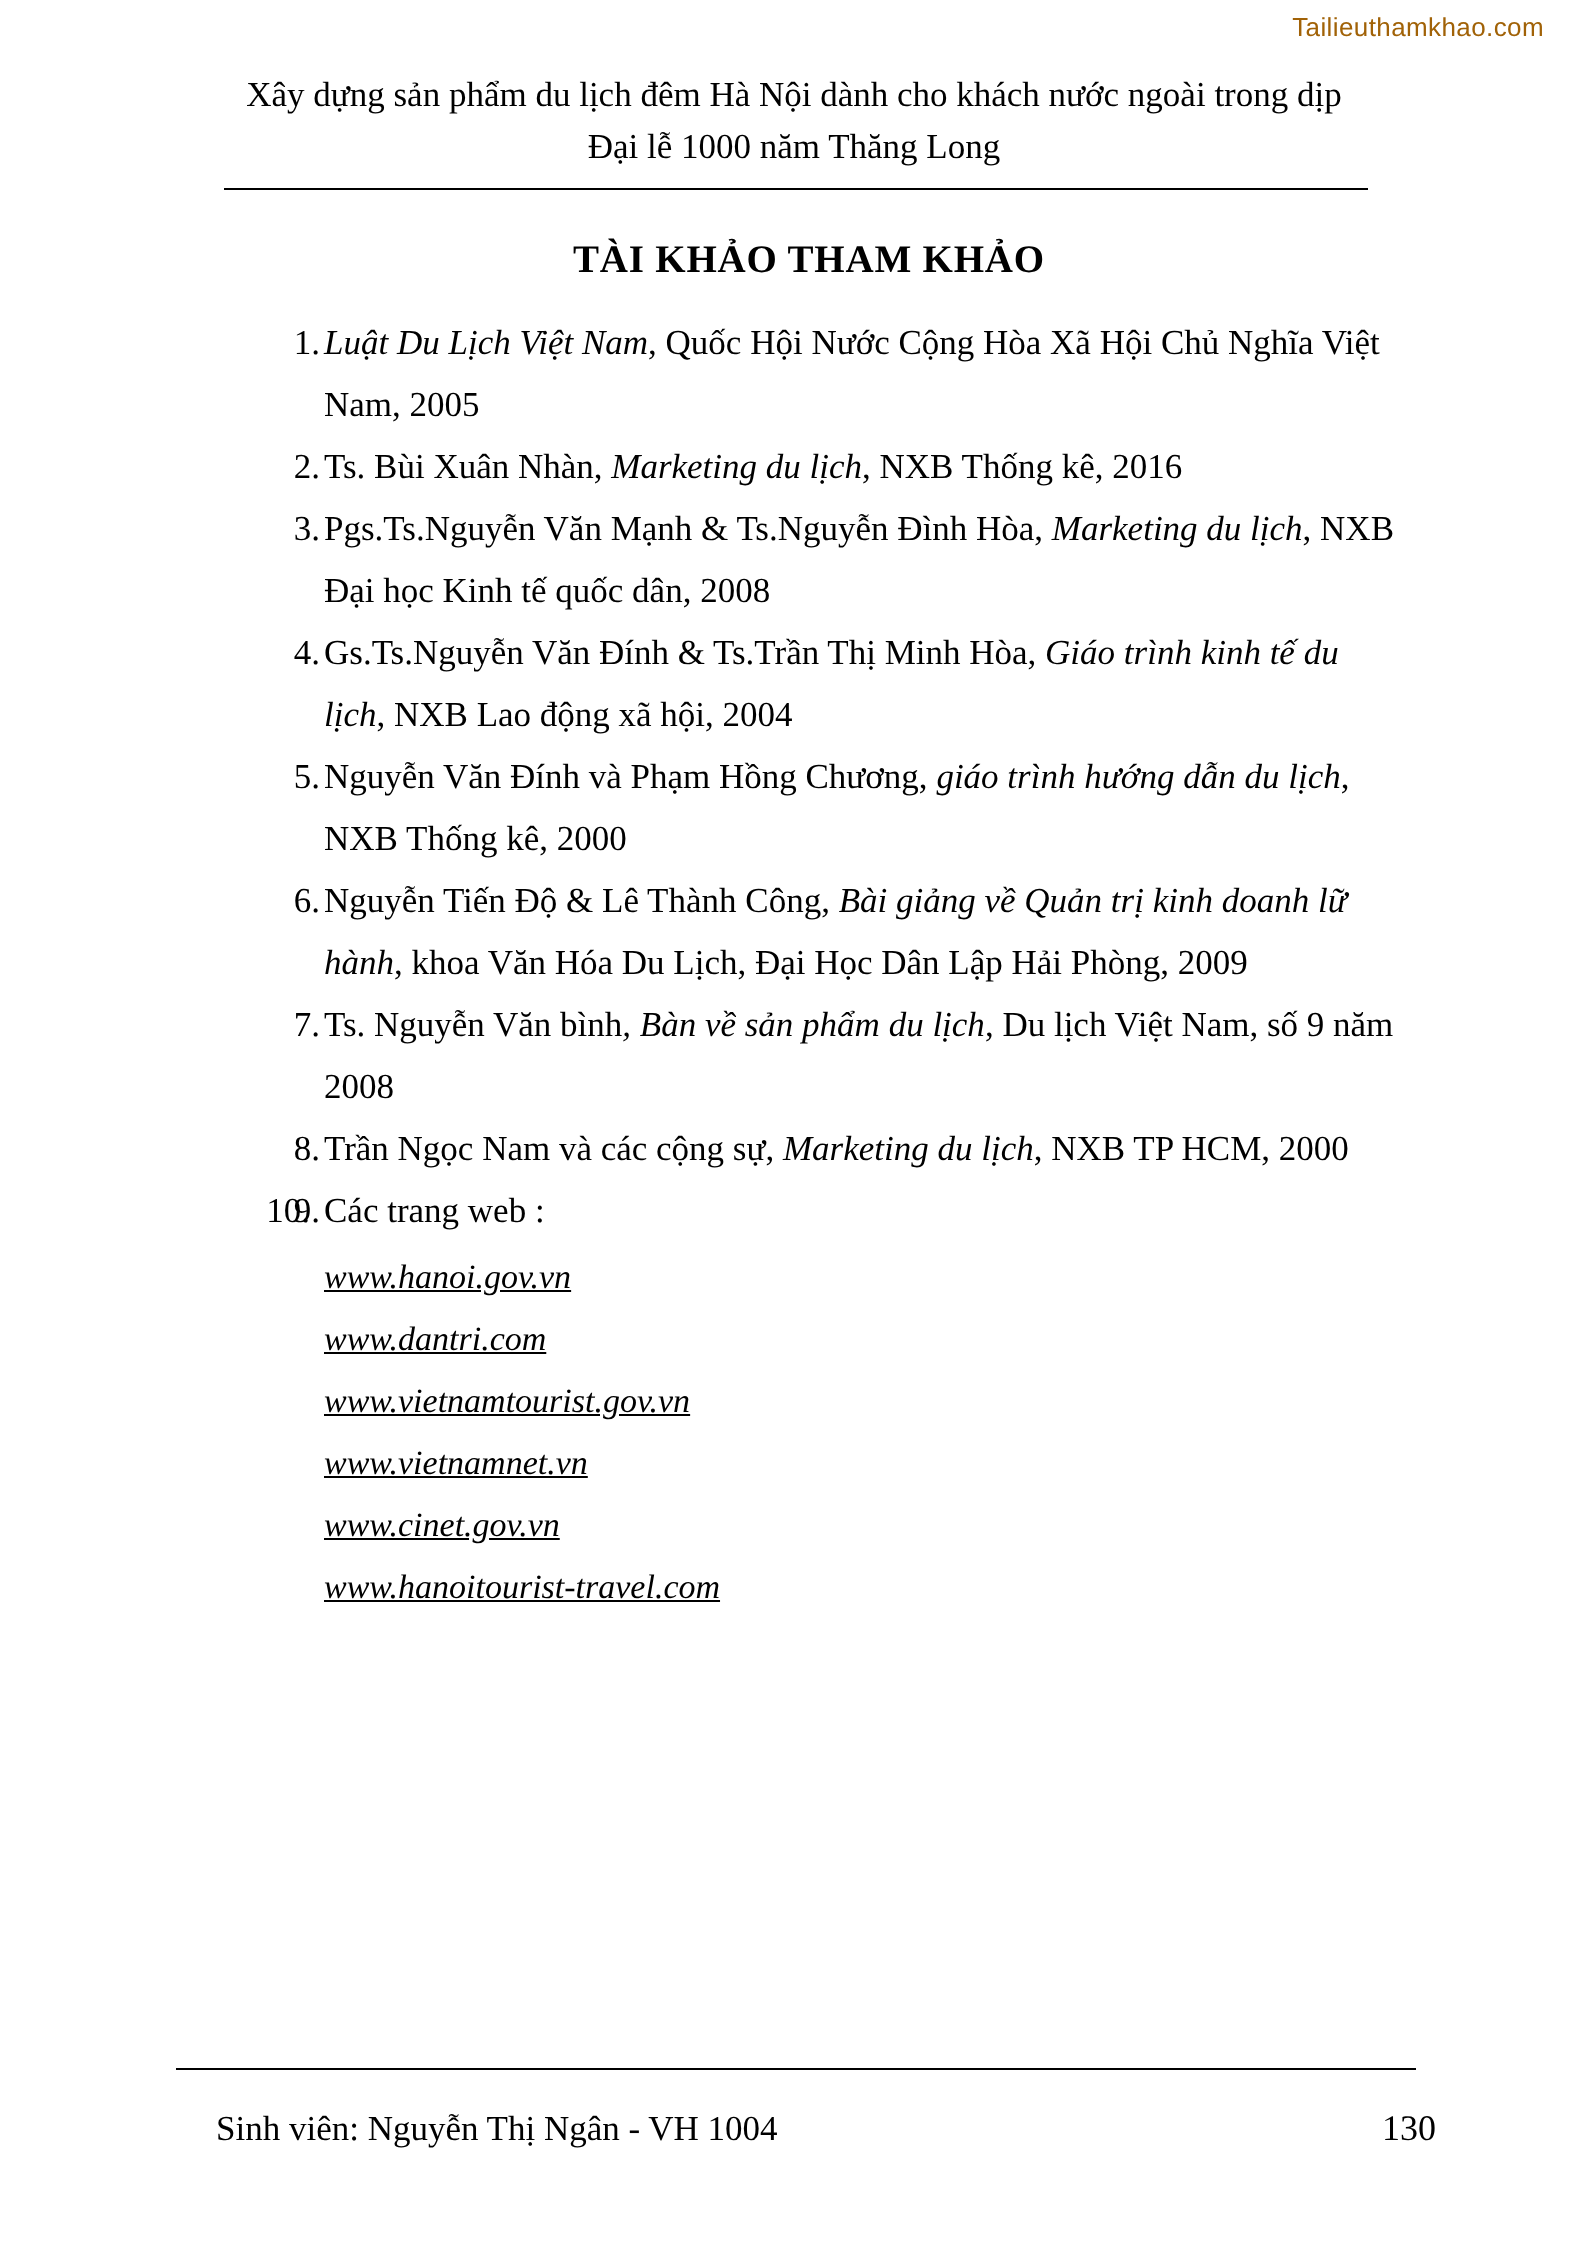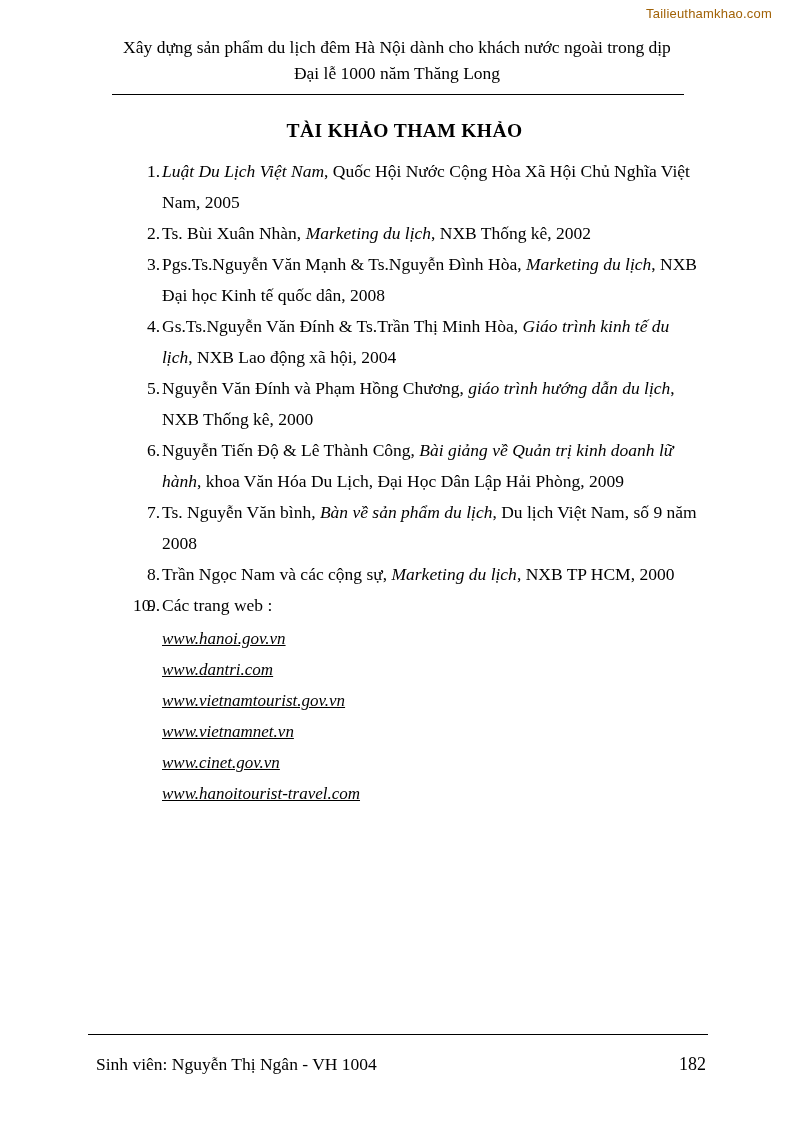--- a/index.html
+++ b/index.html
@@ -121,21 +121,21 @@
     position: absolute;
     bottom: 88px;
     left: 88px;
     width: 620px;
     border-top: 1.2px solid #000;
   }
 
   .footer {
     position: absolute;
     bottom: 48px;
-    left: 96px;
+    left: 108px;
     width: 610px;
     display: flex;
     justify-content: space-between;
     align-items: baseline;
     font-size: 17.5px;
   }
   .footer .page-num {
     font-size: 18px;
   }
 </style>
@@ -149,21 +149,21 @@
   <div class="header">
     <div>Xây dựng sản phẩm du lịch đêm Hà Nội dành cho khách nước ngoài trong dịp</div>
     <div>Đại lễ 1000 năm Thăng Long</div>
   </div>
   <div class="header-rule"></div>
 
   <div class="content">
     <div class="doc-title">TÀI KHẢO THAM KHẢO</div>
     <ol class="refs" id="refs-list">
         <li><span class="num">1.</span><span><span class="it">Luật Du Lịch Việt Nam</span><span>, Quốc Hội Nước Cộng Hòa Xã Hội Chủ Nghĩa Việt Nam, 2005</span></span></li>
-        <li><span class="num">2.</span><span><span>Ts. Bùi Xuân Nhàn, </span><span class="it">Marketing du lịch</span><span>, NXB Thống kê, 2002</span></span></li>
+        <li><span class="num">2.</span><span><span>Ts. Bùi Xuân Nhàn, </span><span class="it">Marketing du lịch</span><span>, NXB Thống kê, 2016</span></span></li>
         <li><span class="num">3.</span><span><span>Pgs.Ts.Nguyễn Văn Mạnh &amp; Ts.Nguyễn Đình Hòa, </span><span class="it">Marketing du lịch</span><span>, NXB  Đại học Kinh tế quốc dân, 2008</span></span></li>
         <li><span class="num">4.</span><span><span>Gs.Ts.Nguyễn Văn Đính &amp; Ts.Trần Thị Minh Hòa, </span><span class="it">Giáo trình kinh tế du lịch</span><span>, NXB Lao động xã hội, 2004</span></span></li>
         <li><span class="num">5.</span><span><span>Nguyễn Văn Đính và Phạm Hồng Chương, </span><span class="it">giáo trình hướng dẫn du lịch</span><span>, NXB Thống kê, 2000</span></span></li>
         <li><span class="num">6.</span><span><span>Nguyễn Tiến Độ &amp; Lê Thành Công, </span><span class="it">Bài giảng về Quản trị kinh doanh lữ hành</span><span>, khoa Văn Hóa Du Lịch, Đại Học Dân Lập Hải Phòng, 2009</span></span></li>
         <li><span class="num">7.</span><span><span>Ts. Nguyễn Văn bình</span><span class="it">, Bàn về sản phẩm du lịch</span><span>, Du lịch Việt Nam, số 9 năm 2008</span></span></li>
         <li><span class="num">8.</span><span><span>Trần Ngọc Nam và các cộng sự, </span><span class="it">Marketing du lịch</span><span>, NXB TP HCM, 2000</span></span></li>
         <li><span class="num">9.</span></li>
         <li class="web"><span class="num">10.</span><span><span>Các trang web :</span></span><ul class="weblist">
             <li><span class="url">www.hanoi.gov.vn</span></li>
             <li><span class="url">www.dantri.com</span></li>
@@ -171,16 +171,16 @@
             <li><span class="url">www.vietnamnet.vn</span></li>
             <li><span class="url">www.cinet.gov.vn</span></li>
             <li><span class="url">www.hanoitourist-travel.com</span></li>
           </ul></li>
       </ol>
   </div>
 
   <div class="footer-rule"></div>
   <div class="footer">
     <span>Sinh viên: Nguyễn Thị Ngân  - VH 1004</span>
-    <span class="page-num">182</span>
+    <span class="page-num">130</span>
   </div>
 
 </div>
 
 </body></html>

